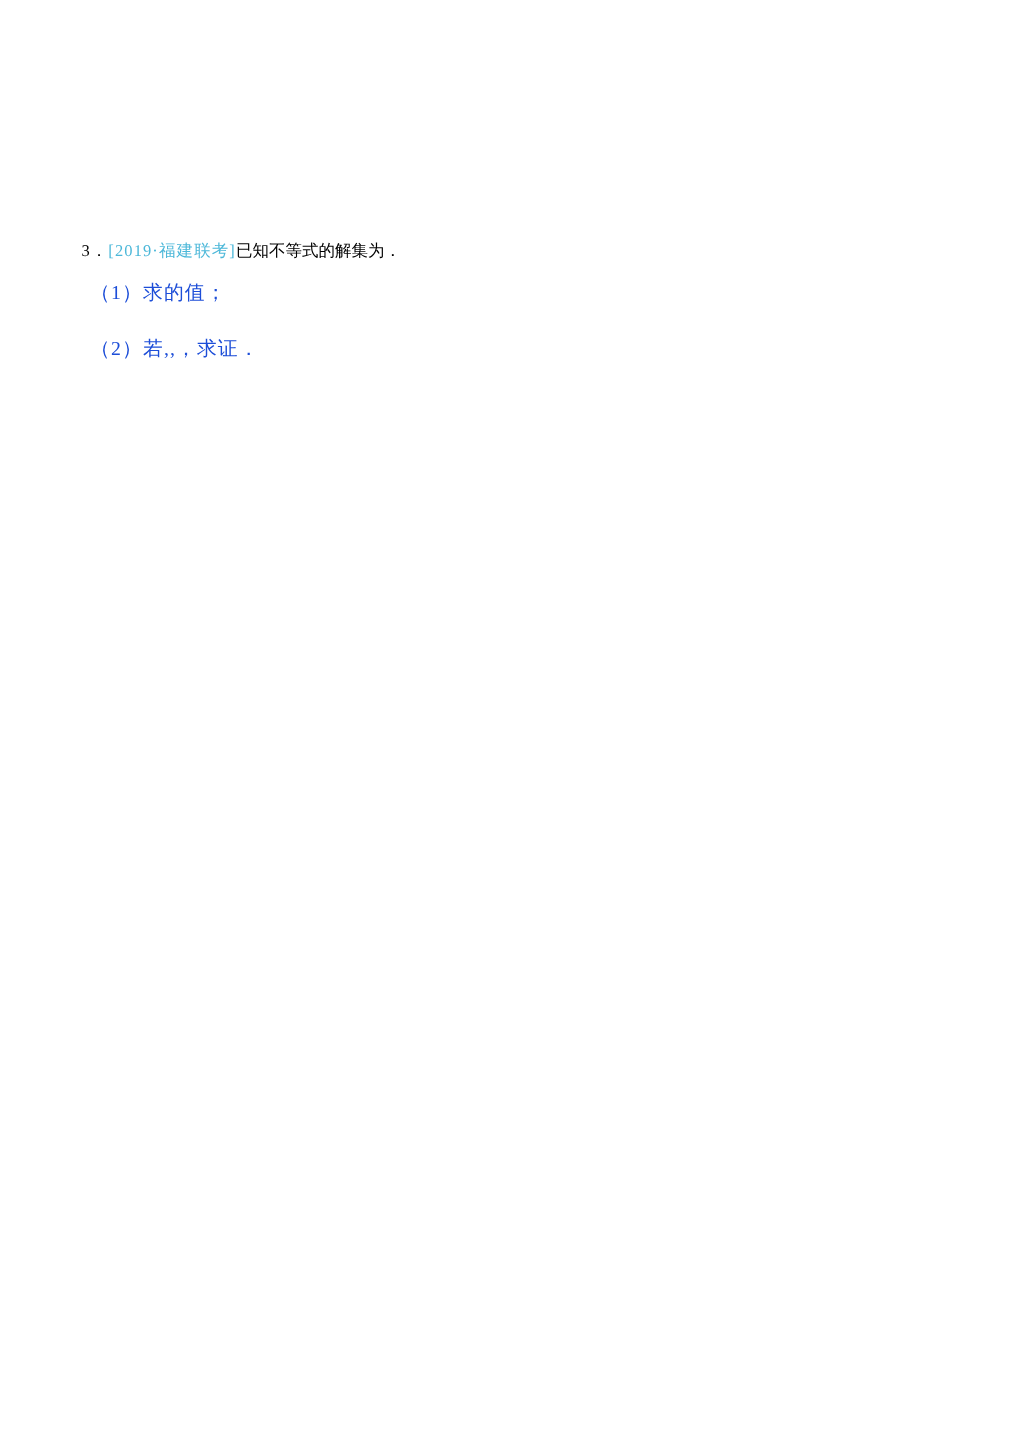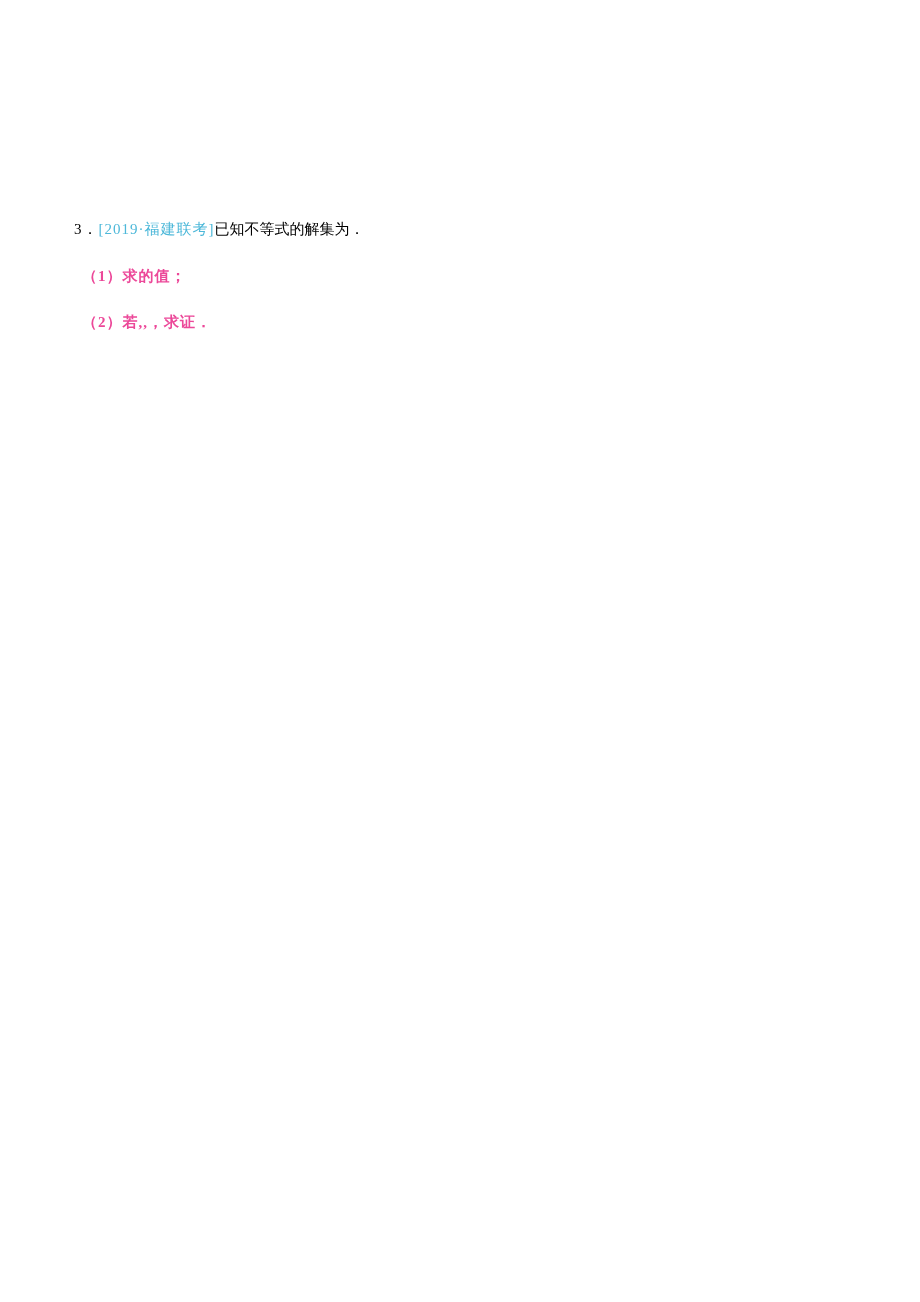--- a/index.html
+++ b/index.html
@@ -14,42 +14,41 @@
       background: #ffffff;
       font-family: "SimSun", "宋体", serif;
       padding-top: 218px;
       padding-left: 74px;
       padding-right: 74px;
     }
     
     .problem-line {
       font-size: 15px;
       line-height: 1.5;
-      margin-bottom: 24px;
+      margin-bottom: 12px;
       color: #000000;
     }
     
     .problem-number {
       color: #000000;
       letter-spacing: 1px;
     }
     
     .citation {
       color: #4db8d9;
       letter-spacing: 1px;
     }
     
     .sub-question {
-      font-size: 15px;
+      font-size: 18px;
       line-height: 1.5;
       margin-bottom: 24px;
-      color: #ec4899;
+      color: #1d4ed8;
       padding-left: 8px;
       letter-spacing: 1px;
-      font-weight: bold;
     }
   </style>
 </head>
 <body>
 
 <div class="problem-line">
   <span class="problem-number">3．</span><span class="citation">[2019·福建联考]</span><span>已知不等式的解集为．</span>
 </div>
 
 <div class="sub-question">

